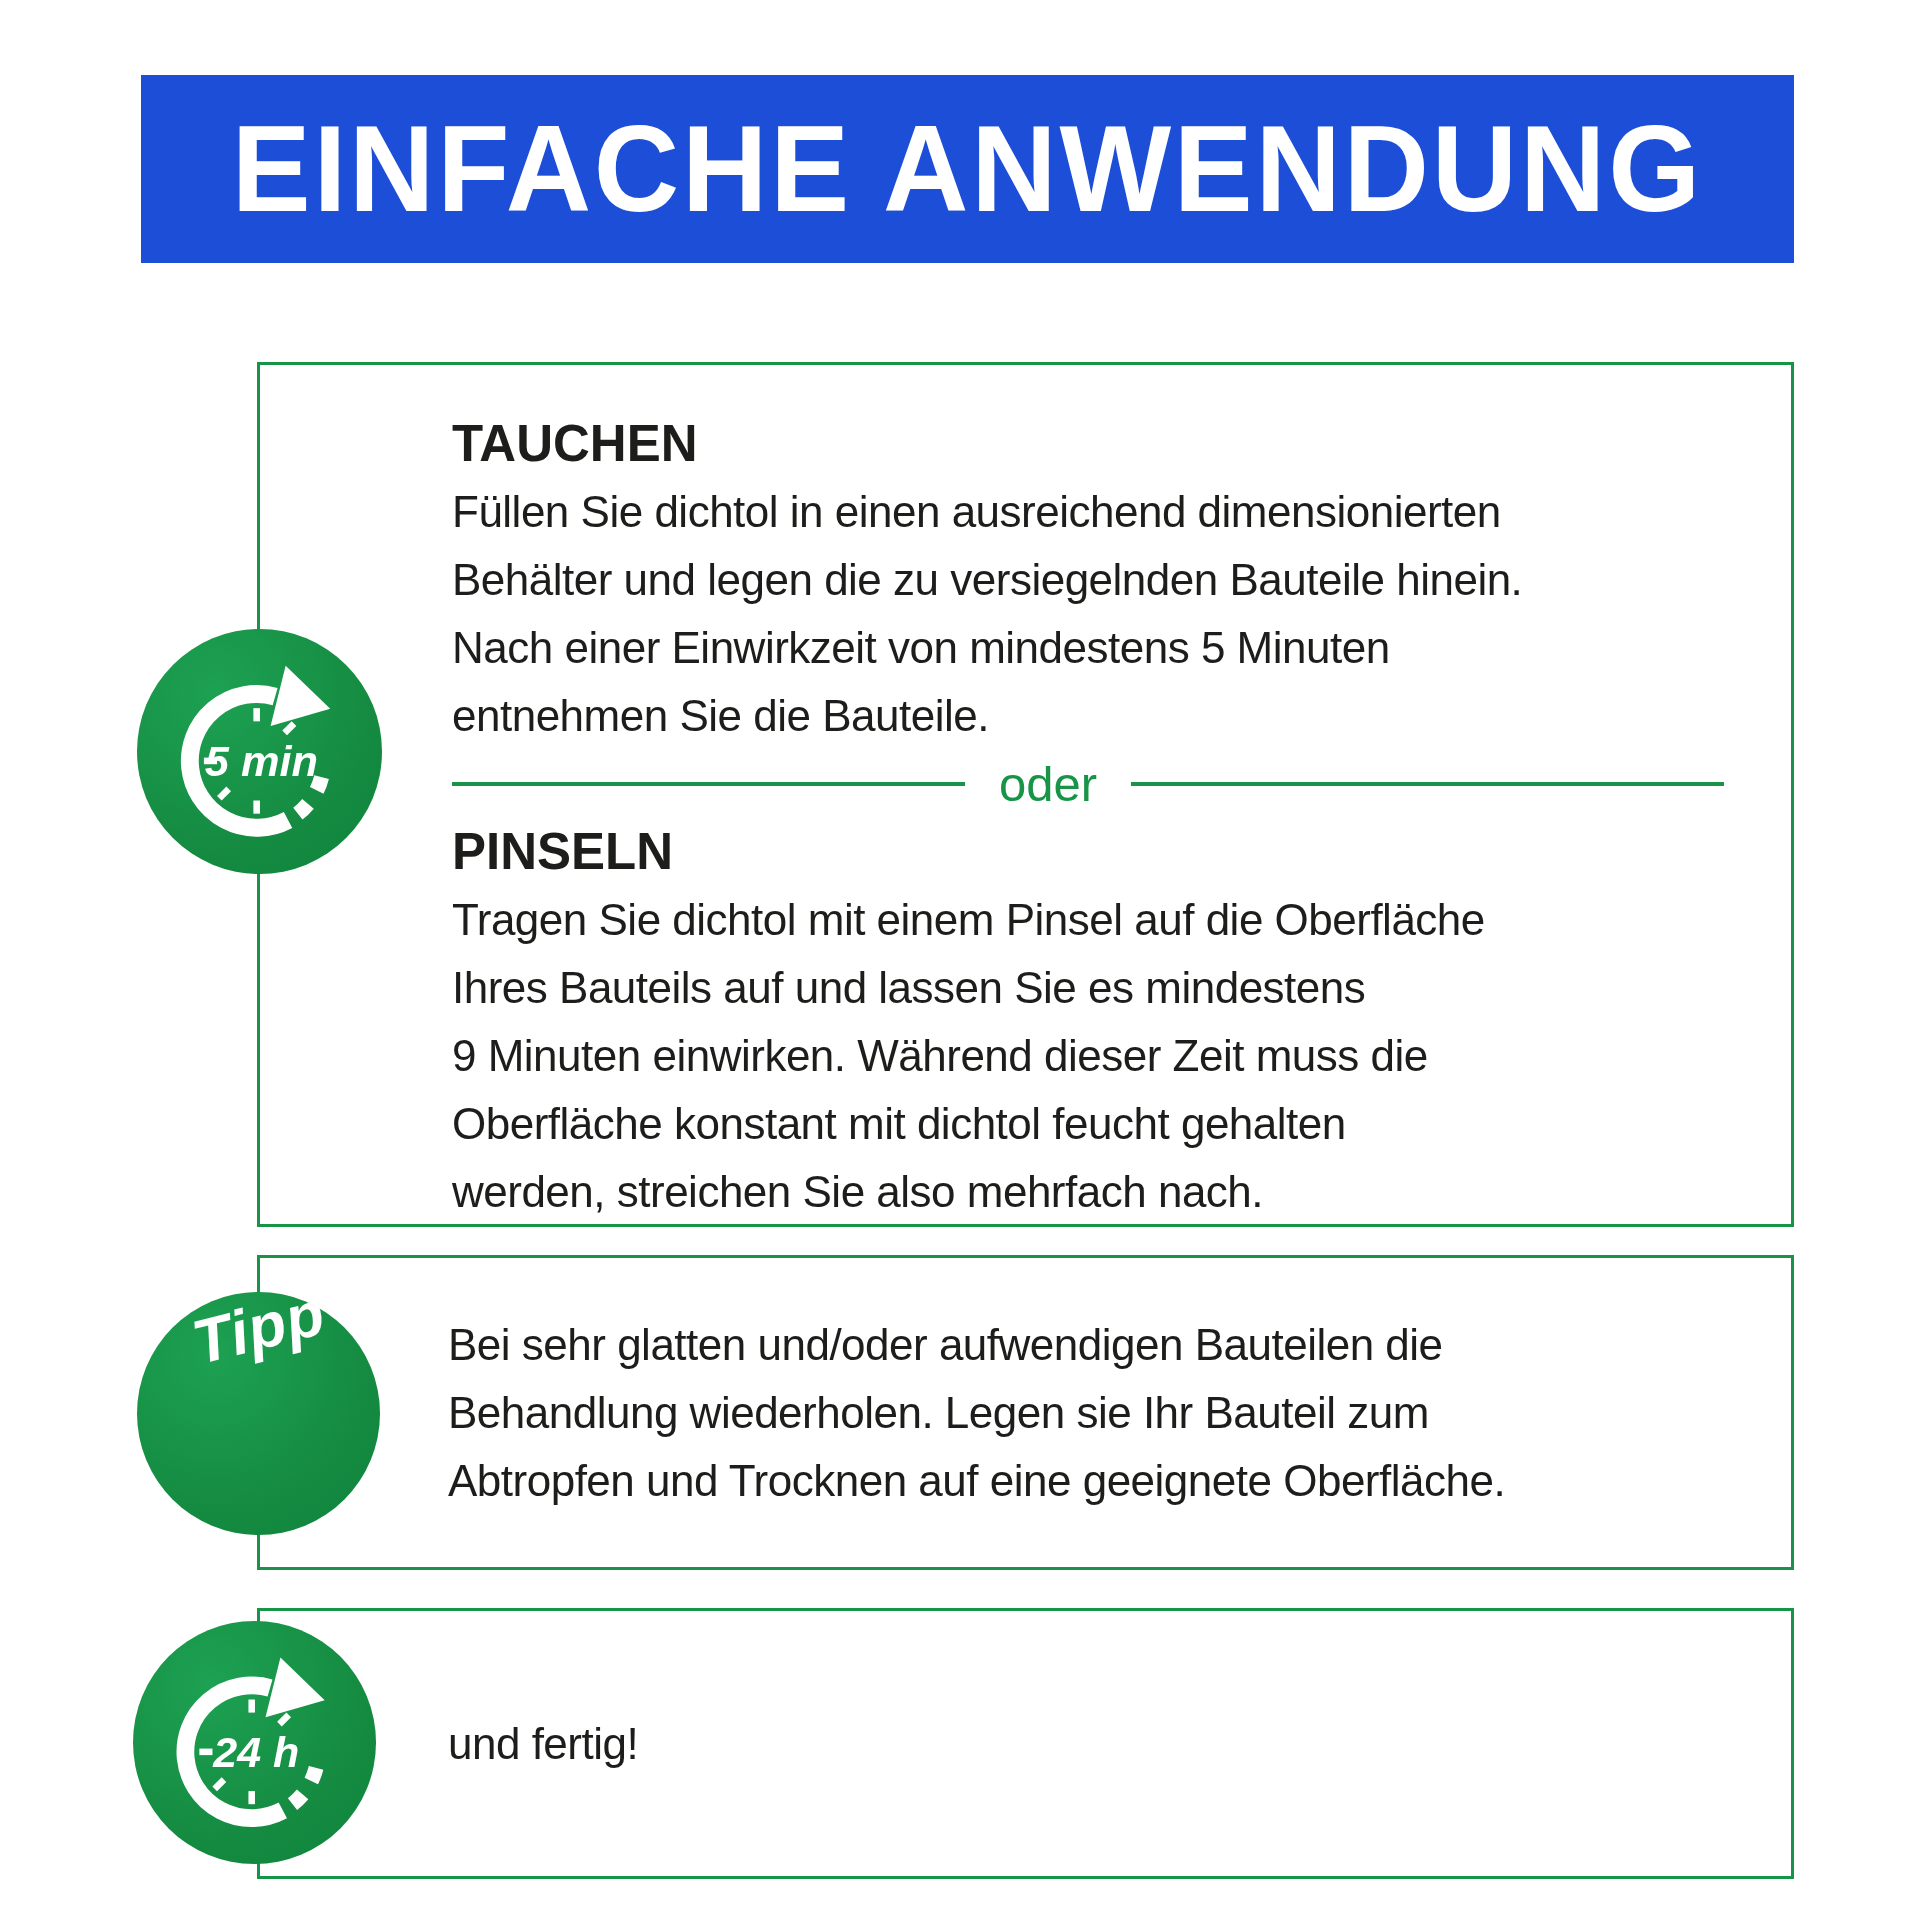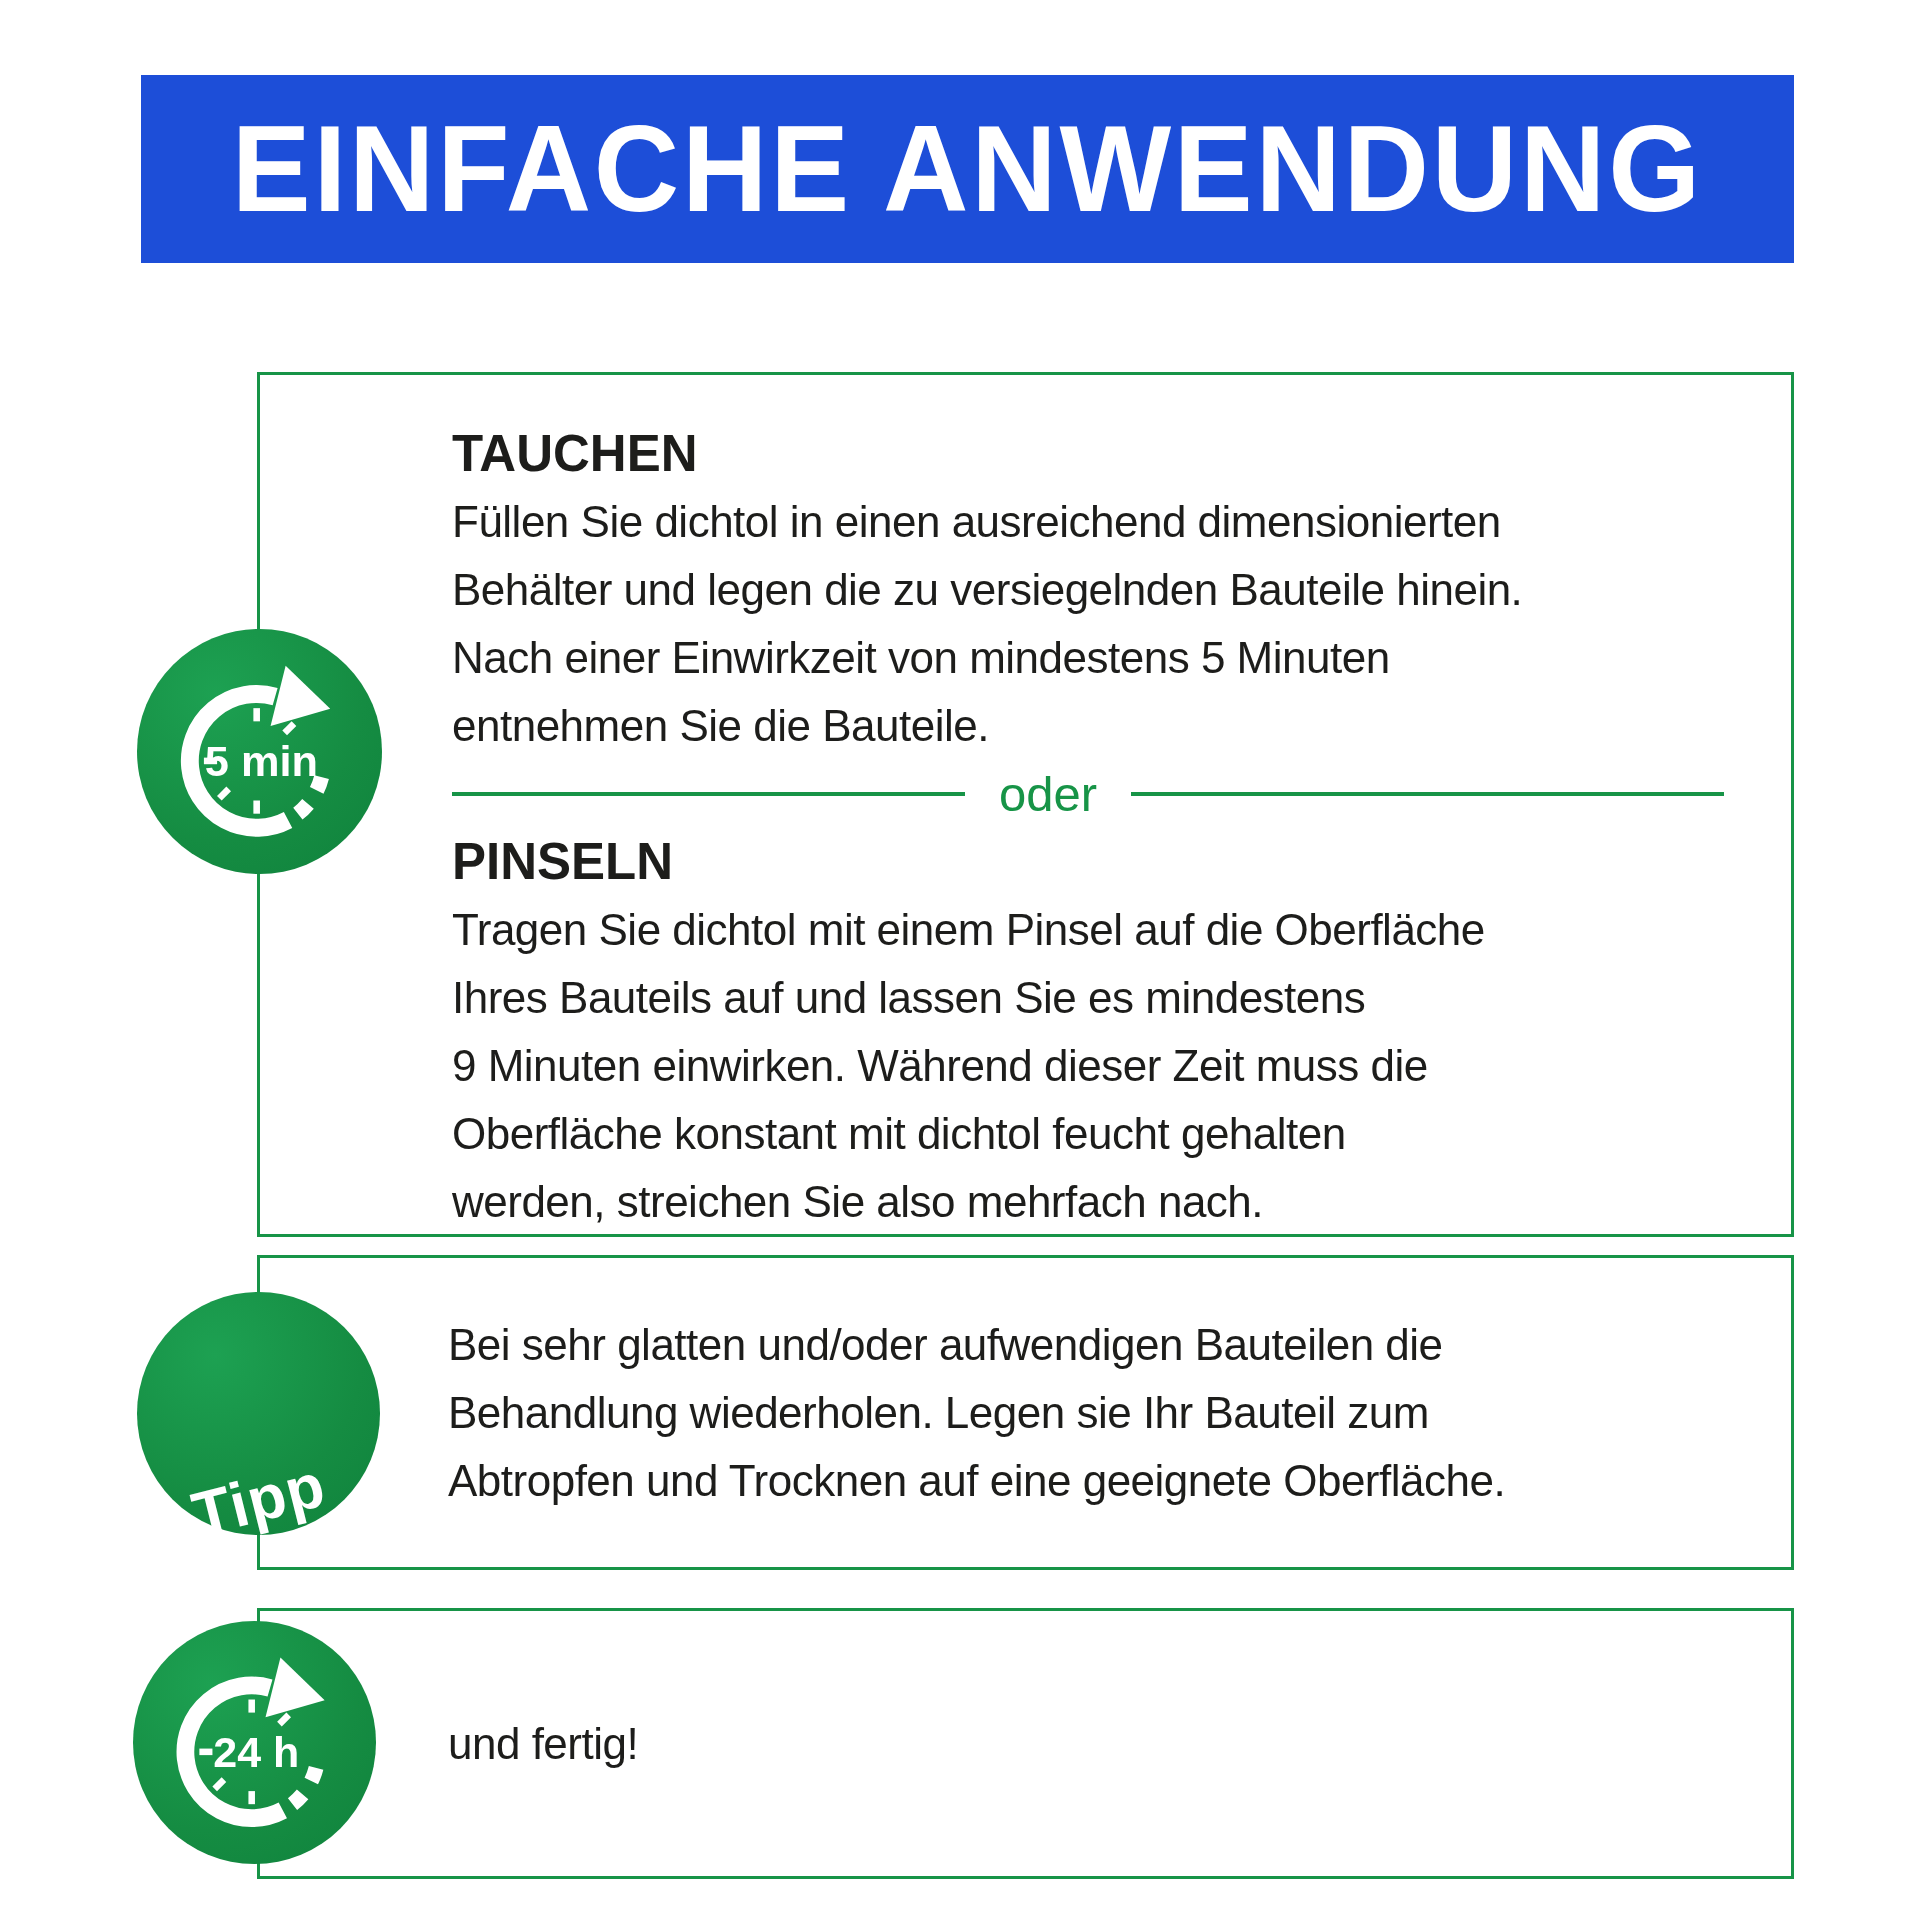--- a/index.html
+++ b/index.html
@@ -15,21 +15,21 @@
   }
   .banner-title{
     margin:0;color:#ffffff;font-size:122px;font-weight:700;line-height:1;
     letter-spacing:2.8px;white-space:nowrap;transform:scaleX(0.97);
   }
   
   .gbox{
     position:absolute;left:257px;width:1537px;border:3.8px solid #179447;
     background:#ffffff;box-sizing:border-box;
   }
-  .box1{top:372px;height:865px;}
+  .box1{top:362px;height:865px;}
   .box2{top:1255px;height:315px;}
   .box3{top:1608px;height:271px;}
   .box1-content{position:absolute;left:192px;top:45px;right:28px;}
   .vcenter-content{
     position:absolute;left:188px;top:0;bottom:0;right:28px;
     display:flex;flex-direction:column;justify-content:center;
   }
   
   .sec-heading{font-size:51px;font-weight:700;line-height:68px;}
   .tline{font-size:44px;line-height:68px;letter-spacing:-0.5px;white-space:nowrap;}
@@ -38,21 +38,21 @@
   .oder-row{display:flex;align-items:center;height:68px;}
   .oder-line{height:3.8px;background:#179447;}
   .oder-left{width:513px;}
   .oder-right{width:593px;}
   .oder-label{margin:12px 34px;color:#179447;font-size:49px;line-height:1;}
   
   .badge{
     position:absolute;border-radius:50%;
     background:radial-gradient(circle at 32% 26%,#1da152 0%,#158c42 60%,#0f823c 100%);
     background-color:#159047;
-    display:flex;align-items:flex-end;justify-content:center;
+    display:flex;align-items:flex-start;justify-content:center;font-style:italic;
   }
   .badge-5min{left:137px;top:629px;width:245px;height:245px;}
   .badge-tipp{left:137px;top:1292px;width:243px;height:243px;}
   .badge-24h{left:133px;top:1621px;width:243px;height:243px;}
   .badge svg{width:100%;height:100%;display:block;}
   .tipp-label{
     color:#ffffff;font-size:62px;font-weight:700;transform:rotate(-14deg);
     letter-spacing:0.9px;
   }
   .timer-label{

